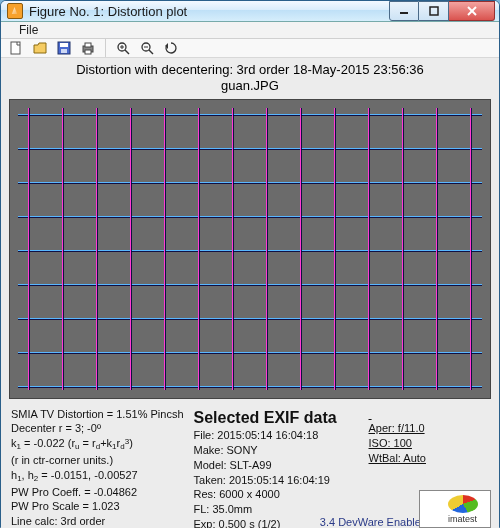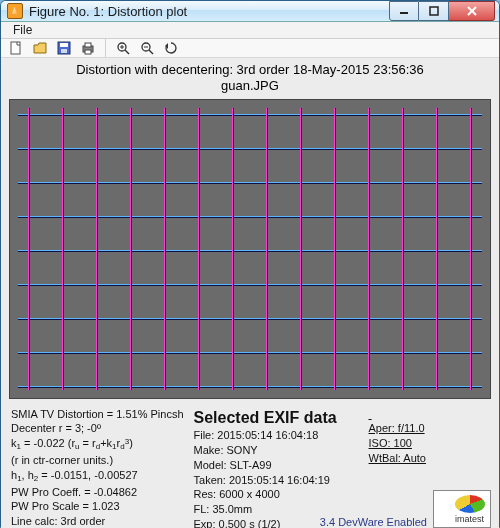--- a/index.html
+++ b/index.html
@@ -47,21 +47,21 @@
   .winbtn.first{ border-left:1px solid #4a6a88; border-radius:0 0 0 3px;}
   .winbtn.min{ background:linear-gradient(180deg,#eaf3fb,#cde3f5);}
   .winbtn.max{ background:linear-gradient(180deg,#eaf3fb,#cde3f5);}
   .winbtn.close{
     width:46px;
     background:linear-gradient(180deg,#f3a3a0,#d9534f);
     color:#fff; border-color:#963030; border-radius:0 0 3px 0;
   }
   .menubar {
     height:20px; background:#f3f3f3; border-bottom:1px solid #d0d0d0;
-    display:flex; align-items:center; padding:0 6px;
+    display:flex; align-items:center; padding:0 12px;
     font-size:12px; color:#222;
   }
   .menuitem{ padding:1px 6px; }
   .toolbar{
     height:26px; background:#f8f8f8; border-bottom:1px solid #d8d8d8;
     display:flex; align-items:center; gap:6px; padding:0 6px;
   }
   .tool{
     width:18px; height:18px; display:flex;align-items:center;justify-content:center;
     color:#333; font-size:13px;
@@ -89,21 +89,21 @@
   .info-row{
     display:flex; gap:10px; font-size:11px; line-height:1.35; color:#111;
     padding:6px 2px 0 2px;
   }
   .info-col{ white-space:nowrap; }
   .col-left{ flex:0 0 170px;}
   .col-mid{ flex:0 0 165px;}
   .col-mid .hdr{ font-weight:bold; font-size:16px; }
   .col-right{ flex:0 0 75px;text-decoration:underline;}
   .logo{
-    position:absolute; right:8px; bottom:6px; width:58px; height:38px;
+    position:absolute; right:8px; bottom:6px; width:72px; height:38px;
     border:1px solid #888; background:#fff; display:flex;flex-direction:column;align-items:center;justify-content:center;
     font-size:9px; color:#333;padding-left:15px;
   }
   .logo .swirl{
     width:30px;height:18px;border-radius:50%;
     background:conic-gradient(#d32 0 70deg,#5b2 70deg 150deg,#26d 150deg 240deg,#ec3 240deg 360deg);
     margin-bottom:1px;
   }
   .footer{
     position:absolute; right:72px; bottom:6px; font-size:11px; color:#2a3a88;

